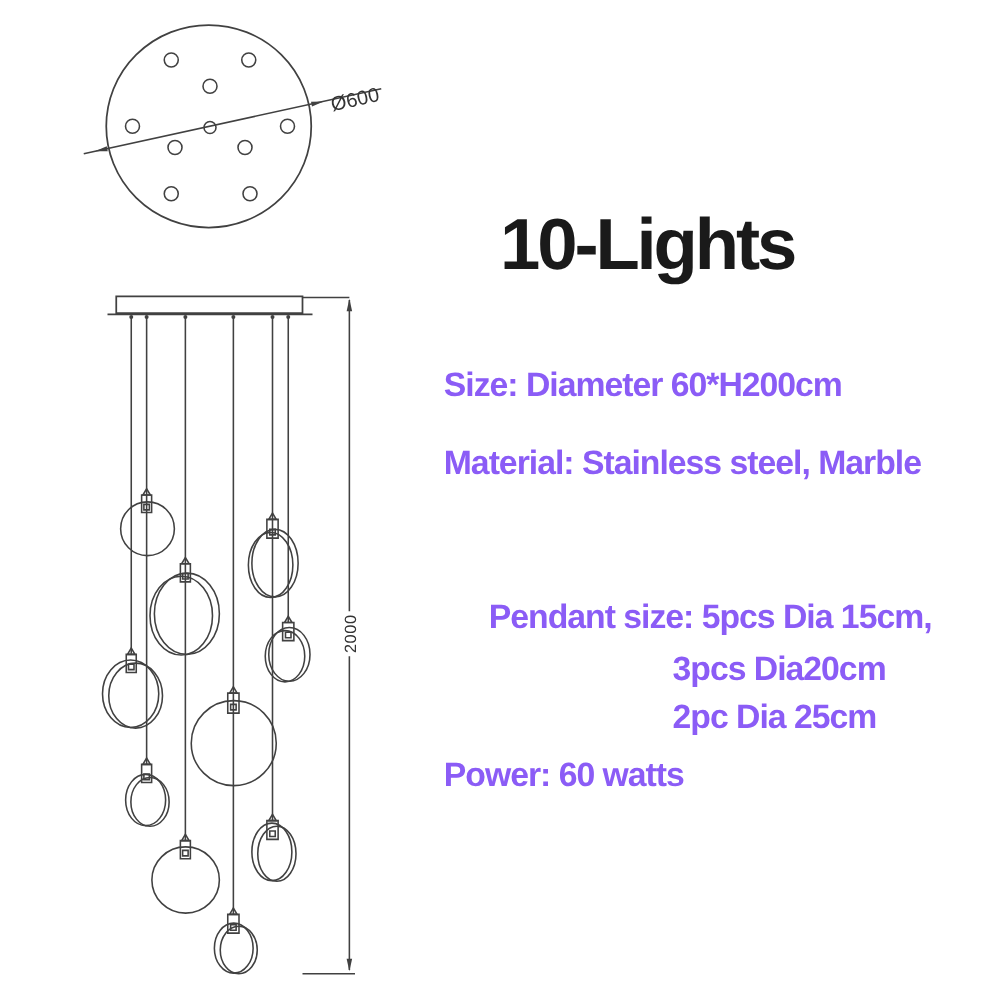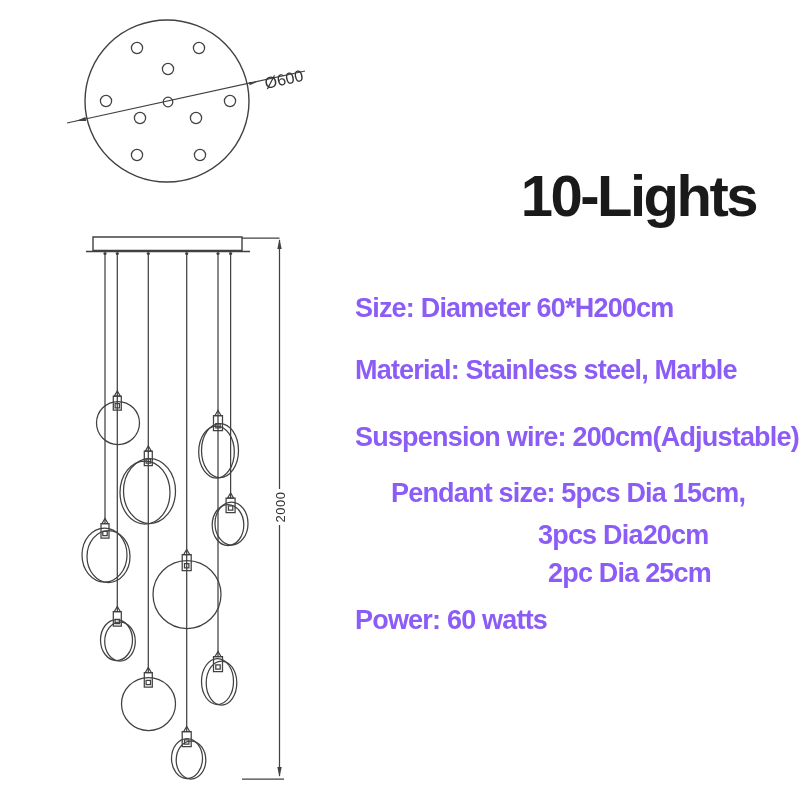--- a/index.html
+++ b/index.html
@@ -8,21 +8,21 @@
     font-family:"Liberation Sans", sans-serif; overflow:hidden;
   }
   .drawing { position:absolute; left:0; top:0; }
   .drawing * { vector-effect:non-scaling-stroke; }
   .ln   { stroke:#414141; stroke-width:1.4; fill:none; }
   .thin { stroke:#414141; stroke-width:1.25; fill:none; }
   .fillln { fill:#414141; stroke:none; }
   .dimtext { fill:#333333; font-family:"Liberation Sans", sans-serif; }
   .product-title {
     position:absolute; left:400px; top:161px; width:356px;
-    text-align:right; font-size:58px; font-weight:700; letter-spacing:-2.5px;
+    text-align:left; font-size:58px; font-weight:700; letter-spacing:-2.5px;
     color:#1a1a1a; line-height:1.2; white-space:nowrap;
   }
   .spec {
     position:absolute; left:355px; font-size:27px; font-weight:700;
     letter-spacing:-0.8px; color:#8b5cf6; line-height:1.2; white-space:nowrap;
   }
   .spec.indent { left:538px; }
 </style>
 </head>
 <body>
@@ -160,19 +160,18 @@
         <line class="thin" x1="242" y1="779" x2="284" y2="779"></line>
         <text class="dimtext" transform="translate(284.5,507) rotate(-90)" text-anchor="middle" font-size="13" letter-spacing="0.5">2000</text>
       </g>
     </g>
   </svg>
 
   <div class="product-title">10-Lights</div>
 
   <div class="spec" style="top:292px;">Size: Diameter 60*H200cm</div>
   <div class="spec" style="top:354px;">Material: Stainless steel, Marble</div>
-  <div class="spec" style="top:421px;">Suspension wire: 200cm(Adjustable)</div>
   <div class="spec" style="top:477px;margin-left:36px;">Pendant size: 5pcs Dia 15cm,</div>
   <div class="spec indent" style="top:519px;">3pcs Dia20cm</div>
-  <div class="spec indent" style="top:557px;margin-left:10px;">2pc Dia 25cm</div>
+  <div class="spec indent" style="top:557px;">2pc Dia 25cm</div>
   <div class="spec" style="top:604px;">Power: 60 watts</div>
 
 </div>
 
 </body></html>

